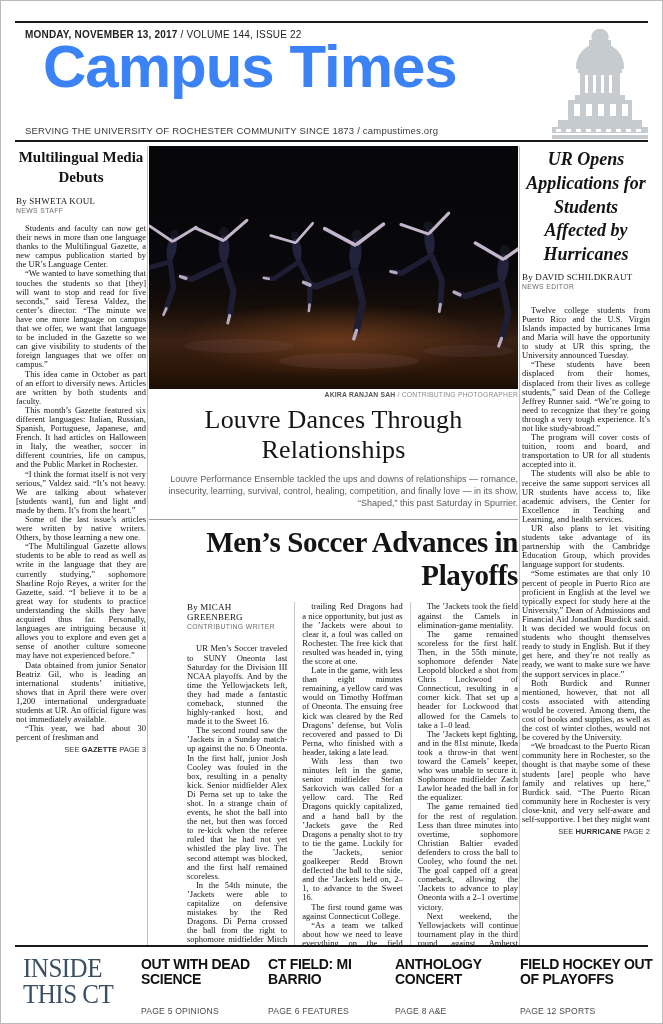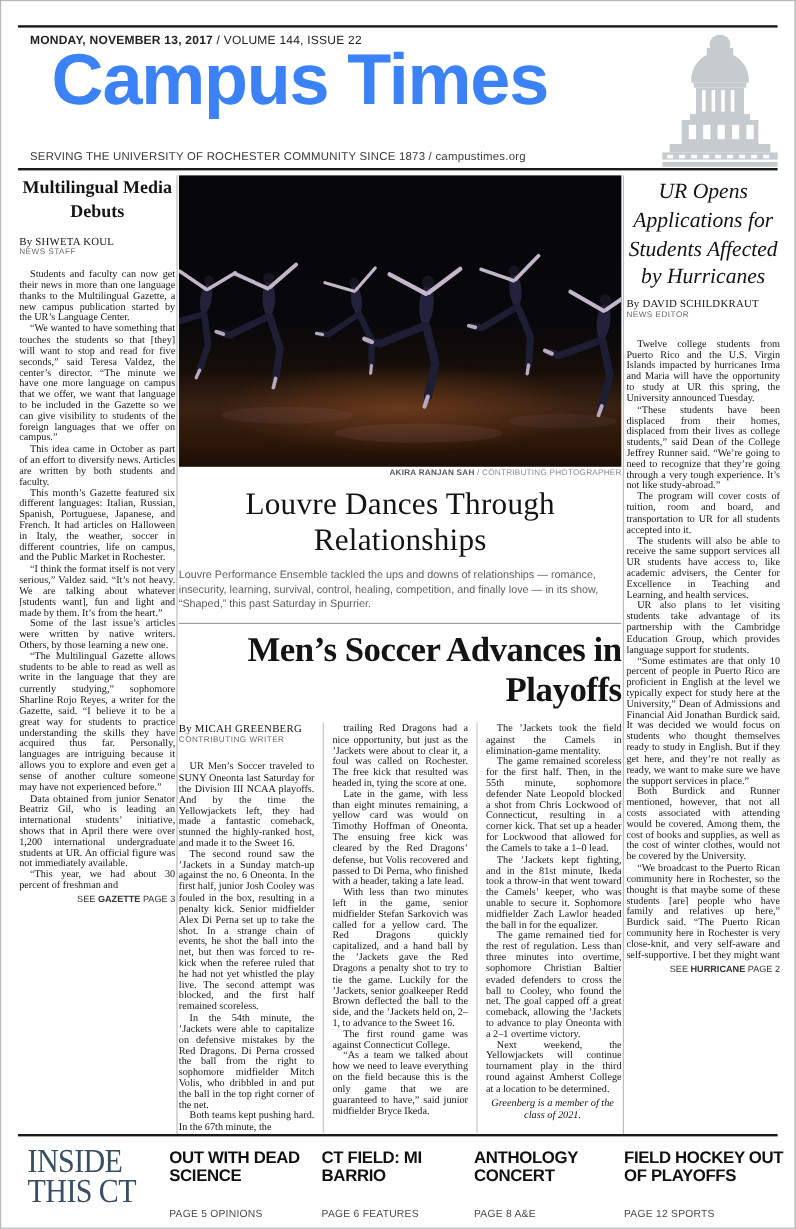--- a/index.html
+++ b/index.html
@@ -38,42 +38,42 @@
   .col-left .headline {
     font-weight:bold; font-size:15px; line-height:1.3;
     text-align:center; padding:0 2px;
   }
   .col-left .byline-block { margin-top:9px; }
   .col-left .body-copy { margin-top:10px; }
 
   
   .col-right { position:absolute; left:521px; top:147px; width:128px; height:796px; overflow:hidden; }
   .col-right .headline {
-    font-style:italic; font-weight:normal; font-size:18px; line-height:1.32;
+    font-style:italic; font-weight:bold; font-size:18px; line-height:1.32;
     text-align:center;
   }
   .col-right .byline-block { margin-top:5px; }
   .col-right .body-copy { margin-top:16px; }
 
   
   .col-center { position:absolute; left:148px; top:145px; width:369px; height:799px; overflow:hidden; }
   .photo {
     position:relative; width:369px; height:243px; overflow:hidden;
     background:
       radial-gradient(ellipse 60% 22% at 50% 80%, rgba(150,80,35,.5), rgba(0,0,0,0) 70%),
       linear-gradient(180deg,#060608 0%,#08080c 50%,#150d08 66%,#3a2113 80%,#2b1608 92%,#1c0e05 100%);
   }
   .photo svg { position:absolute; left:0; top:0; }
   .credit { font-family:"Liberation Sans", sans-serif; font-size:6.8px; color:#8a8a8a; text-align:right; margin-top:2px; letter-spacing:.2px; }
   .credit .cn { font-weight:bold; color:#555; }
   .caption-head { font-size:26px; font-weight:normal; text-align:center; margin-top:7px; letter-spacing:.2px; }
-  .caption { font-family:"Liberation Sans", sans-serif; font-size:9px; color:#5c5c5c; line-height:1.35; margin-top:8px; }
+  .caption { font-family:"Liberation Sans", sans-serif; font-size:9px; color:#5c5c5c; line-height:1.35; margin-top:8px;text-align:right; }
   .center-rule { height:1px; background:#9f9f9f; margin-top:10px; }
   .soccer-head { font-size:29px; font-weight:bold; text-align:right; margin-top:6px; letter-spacing:-.4px; }
-  .scols { display:flex; margin-top:10px; }
+  .scols { display:flex; margin-top:10px;padding-left:38px; }
   .scol { flex:1; padding:0 7px; min-width:0; }
   .scol:first-child { padding-left:0; }
   .scol:last-child { padding-right:0; }
   .scol + .scol { border-left:1px solid #c8c8c8; }
   .scol .byline-block { margin-bottom:14px; }
   .note { font-style:italic; font-size:8.6px; text-align:center; margin-top:2px; padding-right:2px; }
 
   
   .footer { position:absolute; left:14px; right:14px; top:944px; height:70px; border-top:2px solid #1a1a1a; }
   .inside-logo {

